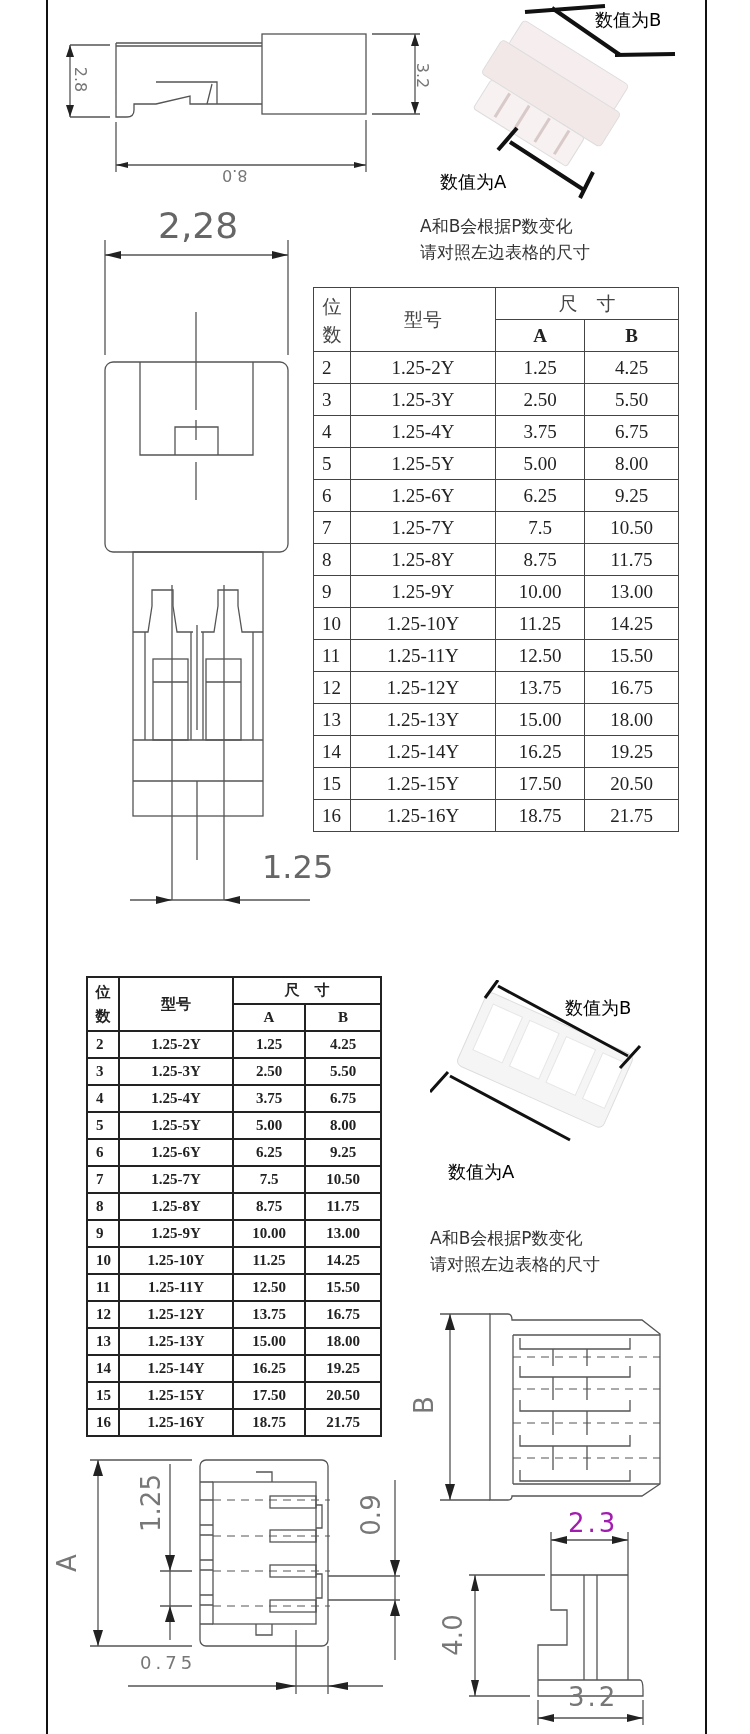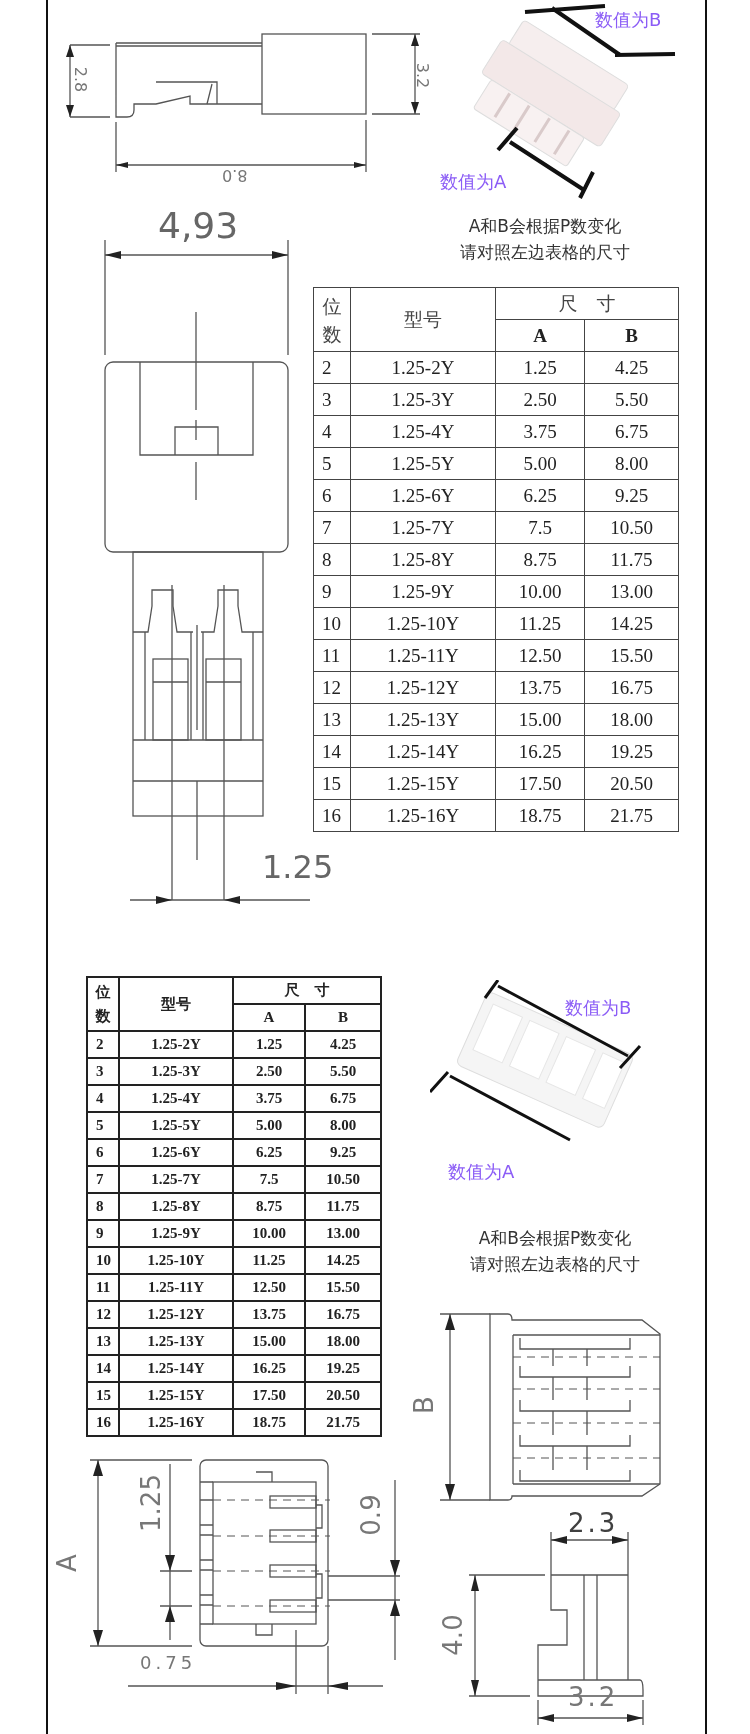--- a/index.html
+++ b/index.html
@@ -1,21 +1,21 @@
 <!DOCTYPE html>
 <html><head>
 <meta charset="utf-8">
 <style>
   html,body{margin:0;padding:0;background:#fff;}
   body{width:750px;height:1734px;position:relative;overflow:hidden;font-family:"Liberation Serif","DejaVu Serif",serif;color:#222;}
   .frame-l{position:absolute;left:46px;top:0;width:2px;height:1734px;background:#111;}
   .frame-r{position:absolute;left:705px;top:0;width:2px;height:1734px;background:#111;}
   svg.draw{position:absolute;left:0;top:0;}
-  .note{position:absolute;font-family:"DejaVu Sans",sans-serif;color:#333;font-size:17px;text-align:center;line-height:26px;}
-  .lbl{position:absolute;font-family:"DejaVu Sans",sans-serif;color:#8b5cf6;font-size:17px;}
+  .note{position:absolute;font-family:"DejaVu Sans",sans-serif;color:#333;font-size:17px;line-height:26px;}
+  .lbl{position:absolute;font-family:"DejaVu Sans",sans-serif;color:#000000;font-size:17px;}
   table.spec{position:absolute;border-collapse:collapse;background:#fff;}
   table.spec td{border:1.5px solid #444;text-align:center;padding:0;}
   table.t1{left:313px;top:287px;width:366px;font-size:19px;}
   table.t1 td{height:31px;}
   table.t2{left:86px;top:976px;width:296px;font-size:15px;font-weight:bold;}
   table.t2 td{height:25px;border:2px solid #222;}
   td.pos{text-align:left !important;padding-left:8px !important;}
   .hdr-cn{font-family:"DejaVu Sans",sans-serif;}
   .photo{position:absolute;}
 </style>
@@ -112,21 +112,21 @@
 
   <g stroke="#555" stroke-width="1" stroke-dasharray="8 6" fill="none">
     <path d="M213 1500 H330 M213 1536 H330 M213 1571 H330 M213 1606 H330"></path>
     <path d="M513 1357 H660 M513 1389 H660 M513 1423 H660 M513 1458 H660"></path>
   </g>
 </svg>
 
 <div class="lbl" style="left:68px;top:70px;transform:rotate(90deg);color:#777;font-size:16px;">2.8</div>
 <div class="lbl" style="left:410px;top:66px;transform:rotate(90deg);color:#777;font-size:16px;">3.2</div>
 <div class="lbl" style="left:222px;top:166px;transform:rotate(180deg);color:#777;font-size:16px;">8.0</div>
-<div class="lbl" style="left:158px;top:205px;color:#666;font-size:36px;">4,93</div>
+<div class="lbl" style="left:158px;top:205px;color:#666;font-size:36px;">2,28</div>
 <div class="lbl" style="left:262px;top:848px;color:#666;font-size:32px;">1.25</div>
 
 <svg class="photo" style="left:420px;top:0px;" width="260" height="200">
   <g transform="translate(130,95) rotate(32)">
     <rect x="-62" y="-50" width="124" height="30" rx="4" fill="#f6eeee" stroke="#ddd"></rect>
     <rect x="-70" y="-22" width="140" height="40" rx="4" fill="#f3e8e8" stroke="#ddd"></rect>
     <rect x="-58" y="18" width="110" height="34" rx="3" fill="#f8f1f1" stroke="#ddd"></rect>
     <path d="M-35 20 V48 M-12 20 V48 M12 20 V48 M35 20 V48" stroke="#d9caca" stroke-width="3"></path>
   </g>
   <path d="M105 12 L185 6 M132 8 L200 55 M195 55 L255 54" stroke="#111" stroke-width="4" fill="none"></path>
@@ -373,15 +373,15 @@
 <div class="note" style="left:430px;top:1225px;width:250px;">
   <div>A和B会根据P数变化</div>
   <div>请对照左边表格的尺寸</div>
 </div>
 
 <div class="lbl" style="left:58px;top:1548px;transform:rotate(-90deg);color:#777;font-size:26px;">A</div>
 <div class="lbl" style="left:122px;top:1488px;transform:rotate(-90deg);color:#777;font-size:26px;">1.25</div>
 <div class="lbl" style="left:350px;top:1500px;transform:rotate(-90deg);color:#777;font-size:26px;">0.9</div>
 <div class="lbl" style="left:140px;top:1652px;color:#777;font-size:18px;letter-spacing:4px;">0.75</div>
 <div class="lbl" style="left:415px;top:1390px;transform:rotate(-90deg);color:#777;font-size:26px;">B</div>
-<div class="lbl" style="left:568px;top:1508px;color:#404040;font-size:26px;letter-spacing:3px;">2.3</div>
+<div class="lbl" style="left:568px;top:1508px;color:#a21caf;font-size:26px;letter-spacing:3px;">2.3</div>
 <div class="lbl" style="left:432px;top:1620px;transform:rotate(-90deg);color:#777;font-size:26px;">4.0</div>
 <div class="lbl" style="left:568px;top:1682px;color:#777;font-size:26px;letter-spacing:3px;">3.2</div>
 
 </body></html>

